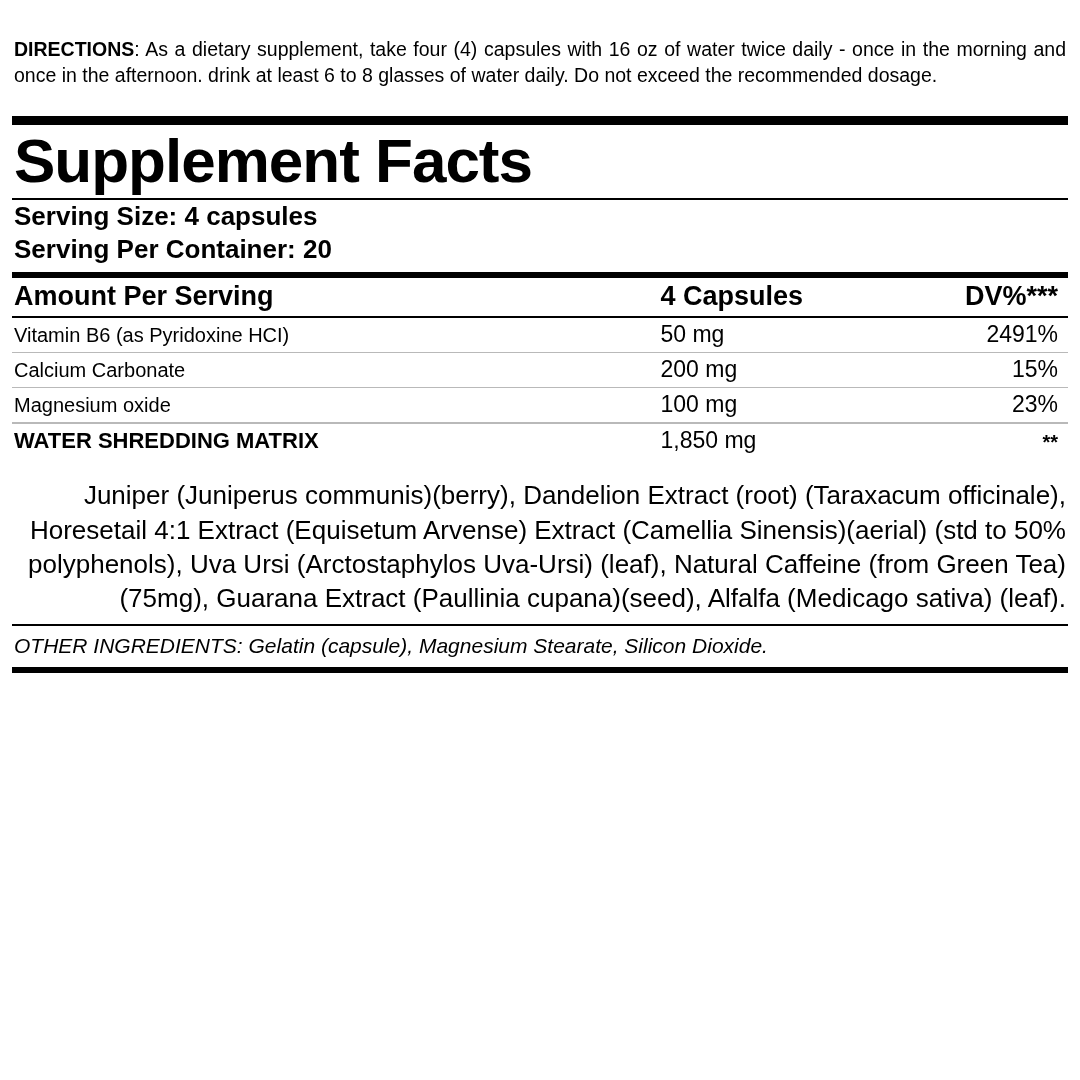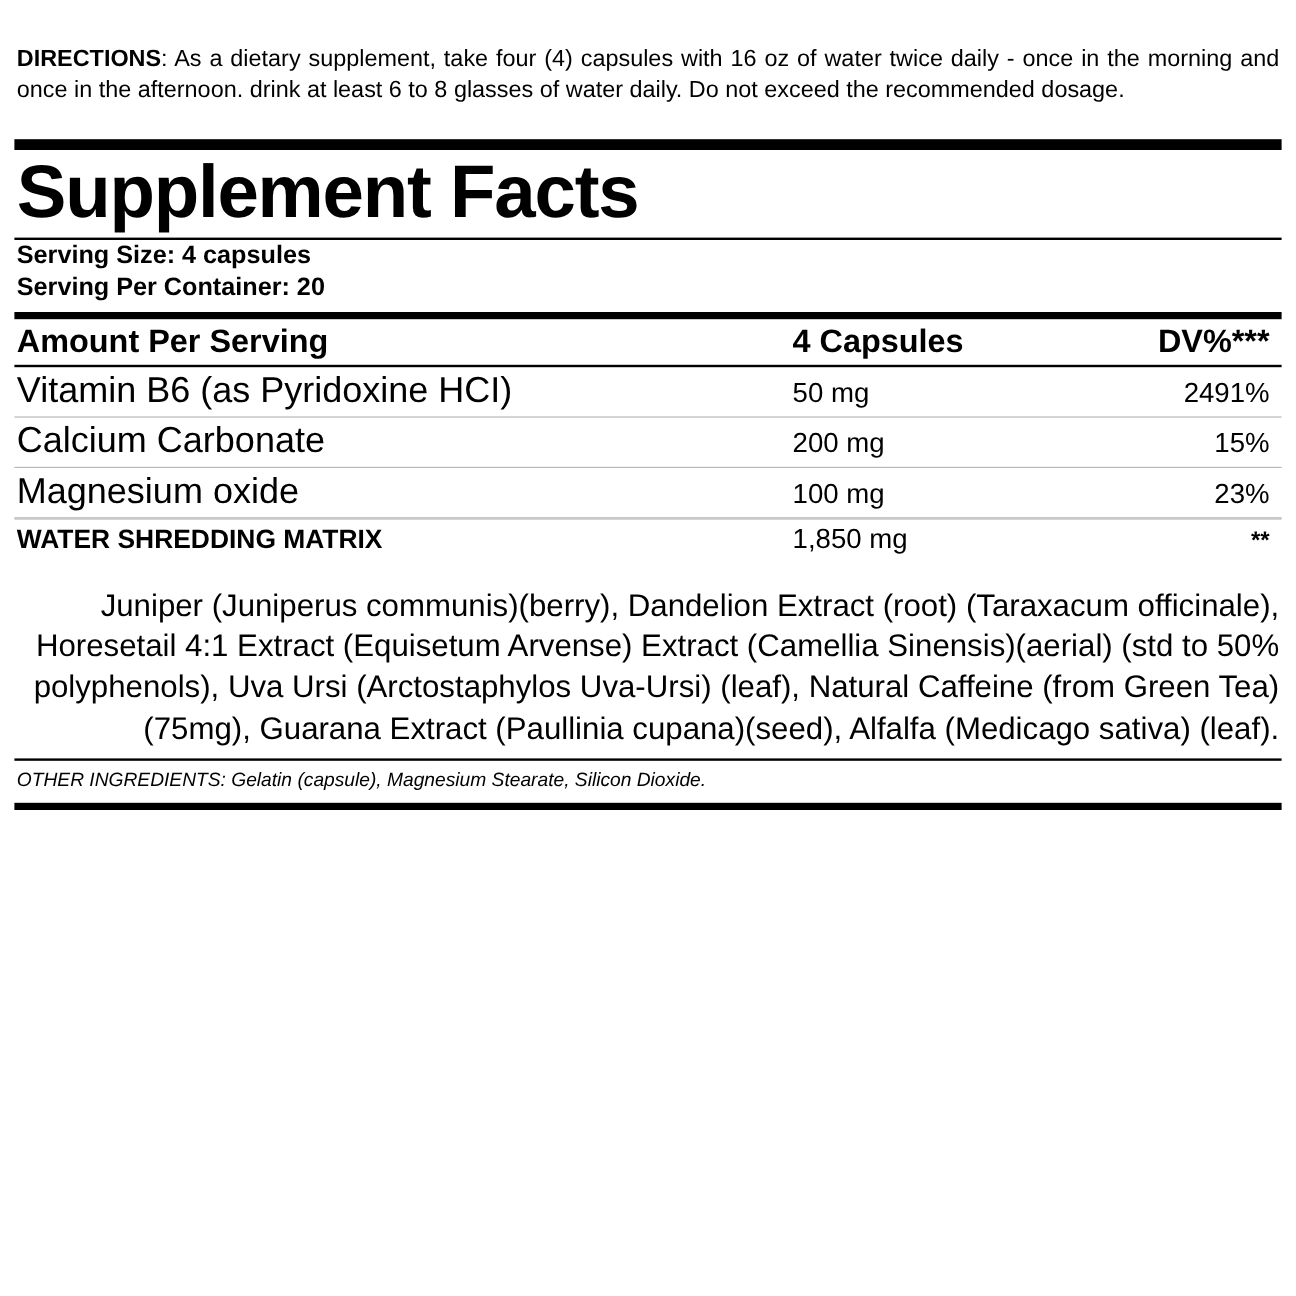--- a/index.html
+++ b/index.html
@@ -59,21 +59,21 @@
   .sf-title {
     font-size: 62px;
     font-weight: bold;
     letter-spacing: -1px;
     line-height: 1.02;
     padding: 4px 2px 6px 2px;
   }
 
   
   .serving-line {
-    font-size: 21px;
+    font-size: 26px;
     font-weight: bold;
     line-height: 1.28;
     padding-left: 2px;
   }
   .serving-block {
     padding-bottom: 6px;
   }
 
   
   table.facts {
@@ -90,21 +90,21 @@
   .col-dv   { width: 15%; text-align: right; padding-right: 10px !important; }
 
   .hdr td {
     font-size: 27px;
     font-weight: bold;
     padding-top: 4px;
     padding-bottom: 5px;
   }
 
   .nutrient td {
-    font-size: 30px;
+    font-size: 20px;
   }
   .nutrient .col-amt,
   .nutrient .col-dv {
     font-size: 23px;
   }
 
   .matrix td {
     font-size: 22px;
     font-weight: bold;
     padding-top: 6px;
@@ -123,21 +123,21 @@
 
   .blend-desc {
     font-size: 26px;
     line-height: 1.32;
     padding: 0 2px 8px 2px;
     text-align: right;
     margin-top: 20px;
   }
 
   .other-ing {
-    font-size: 16px;
+    font-size: 21px;
     font-style: italic;
     padding: 8px 2px 9px 2px;
   }
 
   .footnotes {
     font-size: 19px;
     line-height: 1.38;
     padding: 7px 2px 2px 6px;
   }
 </style>

